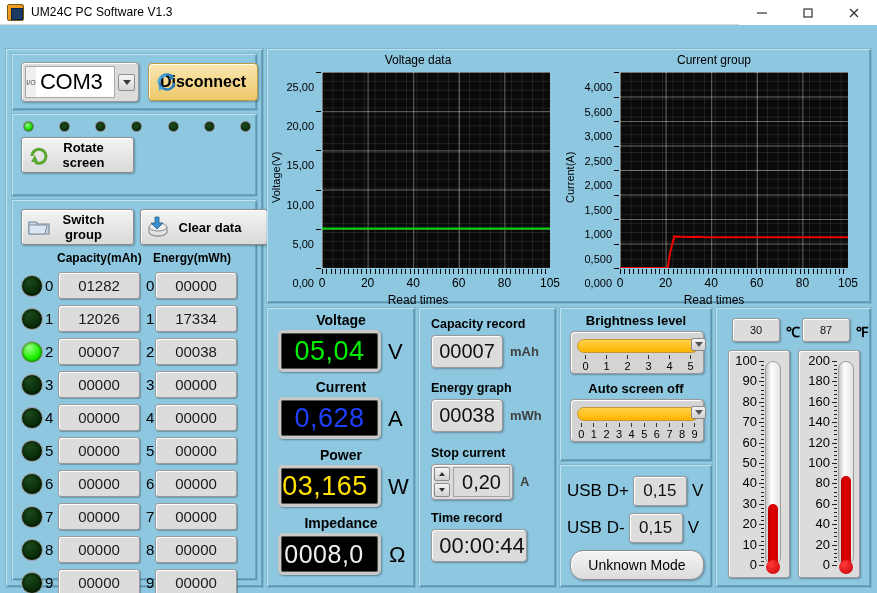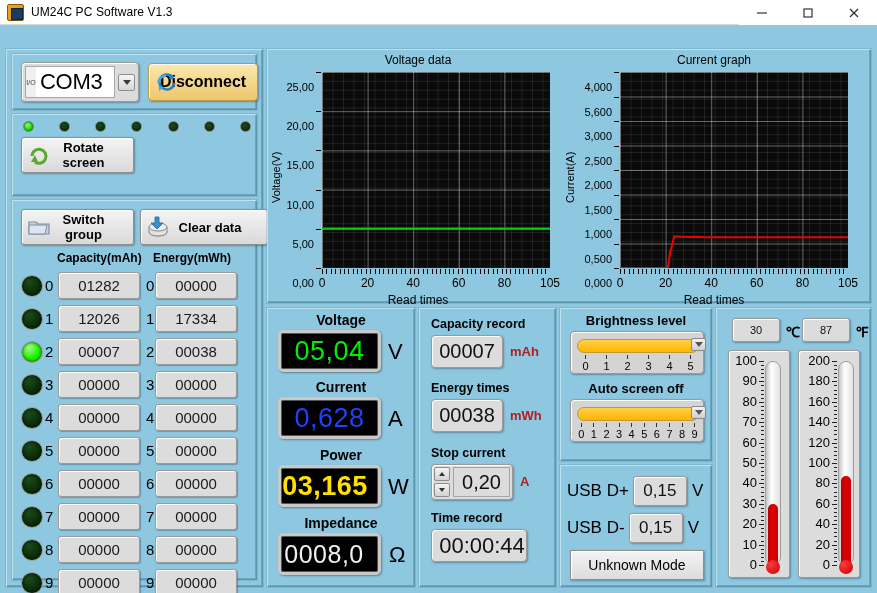--- a/index.html
+++ b/index.html
@@ -219,21 +219,21 @@
   .unit { position:absolute; font-size:22px; color:#000; }
 
   .rlabel { position:absolute; font-size:12.5px; font-weight:bold; color:#000; }
   .rfield2 {
     position:absolute; height:33px;
     background:#dcdcdc; border:1px solid #9a9a9a; border-radius:4px;
     box-shadow: inset 1px 1px 0 #fff, 1px 1px 2px rgba(0,0,0,.3);
     display:flex; align-items:center; justify-content:center;
     font-size:20px; color:#111; overflow:hidden;
   }
-  .runit { position:absolute; font-size:13px; font-weight:bold; color:#b91c1c; }
+  .runit { position:absolute; font-size:13px; font-weight:bold; color:#404040; }
 
   .spinner {
     position:absolute; left:10px; top:186px; width:82px; height:36px;
     background:#dcdcdc; border:1px solid #9a9a9a; border-radius:4px;
     box-shadow: inset 1px 1px 0 #fff, 1px 1px 2px rgba(0,0,0,.3);
     display:flex; align-items:center; padding:2px;
   }
   .sp-btns { width:16px; height:30px; display:flex; flex-direction:column; justify-content:space-between; }
   .sp-btn {
     height:14px; background:linear-gradient(#f4f4f4,#d2d2d2);
@@ -278,21 +278,21 @@
     width:54px; height:30px; margin-left:4px;
     background:#dcdcdc; border:1px solid #9a9a9a; border-radius:3px;
     box-shadow: inset 1px 1px 0 #fff, 1px 1px 2px rgba(0,0,0,.3);
     display:flex; align-items:center; justify-content:center;
     font-size:17px; color:#111;
   }
   .usb-unit { font-size:17px; color:#000; margin-left:5px; }
   .mode-btn {
     position:absolute; left:9px; top:84px; width:134px; height:30px;
     background:linear-gradient(#f4f4f4,#dcdcdc);
-    border:1px solid #8e8e8e; border-radius:0;
+    border:1px solid #8e8e8e; border-radius:13px;
     box-shadow: inset 1px 1px 0 #fff, 1px 1px 2px rgba(0,0,0,.3);
     display:flex;align-items:center;justify-content:center;
     font-size:14px; color:#000; cursor:pointer;
   }
 
   .tnum {
     position:absolute; width:48px; height:24px;
     background:#dcdcdc; border:1px solid #9a9a9a; border-radius:3px;
     box-shadow: inset 1px 1px 0 #fff, 1px 1px 2px rgba(0,0,0,.3);
     display:flex;align-items:center;justify-content:center;
@@ -509,21 +509,21 @@
           <div class="xtick" style="left: 75.6px; width: 40px; top: 208px;">20</div>
           <div class="xtick" style="left: 121.2px; width: 40px; top: 208px;">40</div>
           <div class="xtick" style="left: 166.8px; width: 40px; top: 208px;">60</div>
           <div class="xtick" style="left: 212.4px; width: 40px; top: 208px;">80</div>
           <div class="xtick" style="left: 258px; width: 40px; top: 208px;">105</div>
           <div style="position: absolute; left: 50px; top: 201px; width: 228px; height: 5px; background-image: repeating-linear-gradient(to right, rgb(0, 0, 0) 0px, rgb(0, 0, 0) 1px, transparent 1px, transparent 4.38px);"></div>
           <div class="xlab" style="left: 0px; top: 225px;">Read times</div>
         </div>
     </div>
     <div class="graph" id="g-curr">
-      <div class="g-title">Current graph</div>
+      <div class="g-title">Current group</div>
       <div class="plot-wrap" id="cplot" style="position: relative; height: 242px;">
           <div class="ytick" style="left: 0px; width: 46px; top: 193px;">0,000</div>
           <div style="position: absolute; background: rgb(0, 0, 0); height: 1px; width: 5px; left: 48px; top: 200px;"></div>
           <div class="ytick" style="left: 0px; width: 46px; top: 168.5px;">0,500</div>
           <div style="position: absolute; background: rgb(0, 0, 0); height: 1px; width: 5px; left: 48px; top: 175.5px;"></div>
           <div class="ytick" style="left: 0px; width: 46px; top: 144px;">1,000</div>
           <div style="position: absolute; background: rgb(0, 0, 0); height: 1px; width: 5px; left: 48px; top: 151px;"></div>
           <div class="ytick" style="left: 0px; width: 46px; top: 119.5px;">1,500</div>
           <div style="position: absolute; background: rgb(0, 0, 0); height: 1px; width: 5px; left: 48px; top: 126.5px;"></div>
           <div class="ytick" style="left: 0px; width: 46px; top: 95px;">2,000</div>
@@ -562,38 +562,38 @@
     </div>
     <div class="unit" style="left:120px;top:30px;">V</div>
 
     <div class="mlabel" style="top:70px">Current</div>
     <div class="lcd" id="lcd-c" style="left:10px;top:88px;width:103px;height:42px;">
       <span style="color: rgb(32, 64, 255);">0,628</span>
     </div>
     <div class="unit" style="left:120px;top:97px;">A</div>
 
     <div class="mlabel" style="top:138px">Power</div>
-    <div class="lcd" id="lcd-p" style="left:10px;top:156px;width:103px;height:42px;font-weight:bold;">
+    <div class="lcd" id="lcd-p" style="left:10px;top:156px;width:103px;height:42px;">
       <span style="margin-left: -9px; color: rgb(255, 224, 0);">03,165</span>
     </div>
     <div class="unit" style="left:120px;top:165px;">W</div>
 
     <div class="mlabel" style="top:206px">Impedance</div>
     <div class="lcd" id="lcd-z" style="left:10px;top:224px;width:103px;height:42px;">
       <span style="margin-left: -11px; font-size: 25px; color: rgb(240, 240, 240);">0008,0</span>
     </div>
     <div class="unit" style="left:121px;top:233px;">Ω</div>
   </div>
 
   <div class="panel" id="rec-panel">
     <div class="rlabel" style="left:11px;top:8px">Capacity record</div>
     <div class="rfield2" style="left:11px;top:26px;width:72px">00007</div>
     <div class="runit" style="left:90px;top:35px">mAh</div>
 
-    <div class="rlabel" style="left:11px;top:72px">Energy times</div>
+    <div class="rlabel" style="left:11px;top:72px">Energy graph</div>
     <div class="rfield2" style="left:11px;top:90px;width:72px">00038</div>
     <div class="runit" style="left:90px;top:99px">mWh</div>
 
     <div class="rlabel" style="left:11px;top:137px">Stop current</div>
     <div class="spinner" style="left:11px;top:155px">
       <div class="sp-btns">
         <div class="sp-btn up">
             <i></i>
           </div>
         <div class="sp-btn dn">

